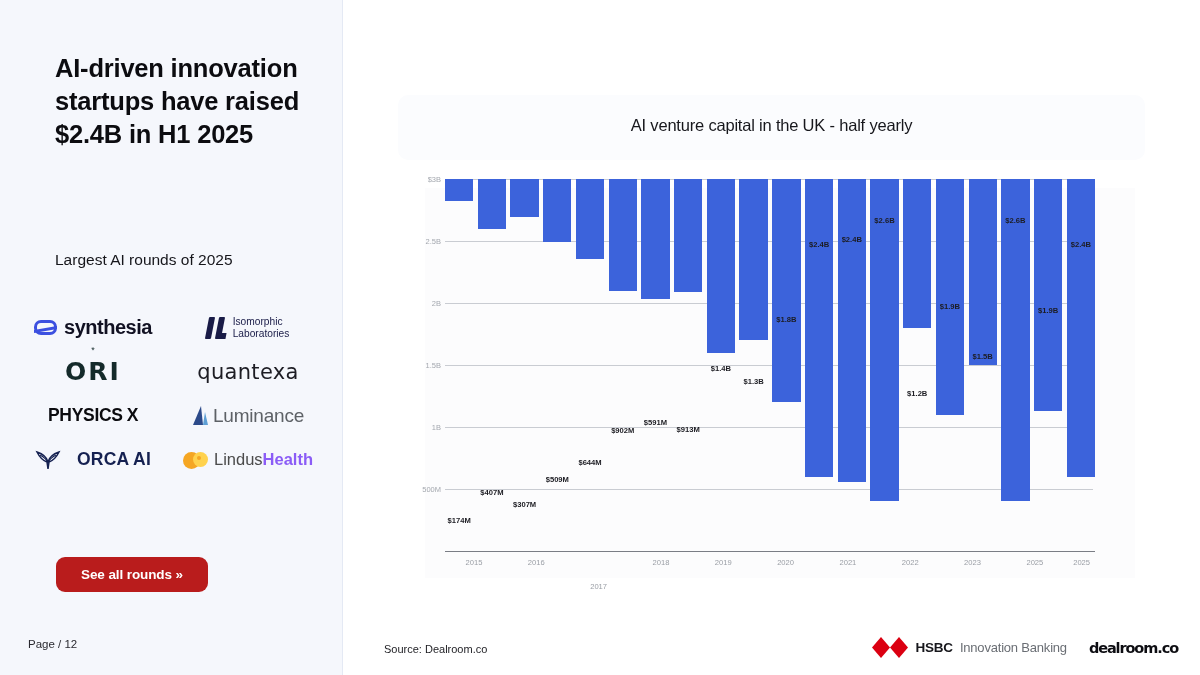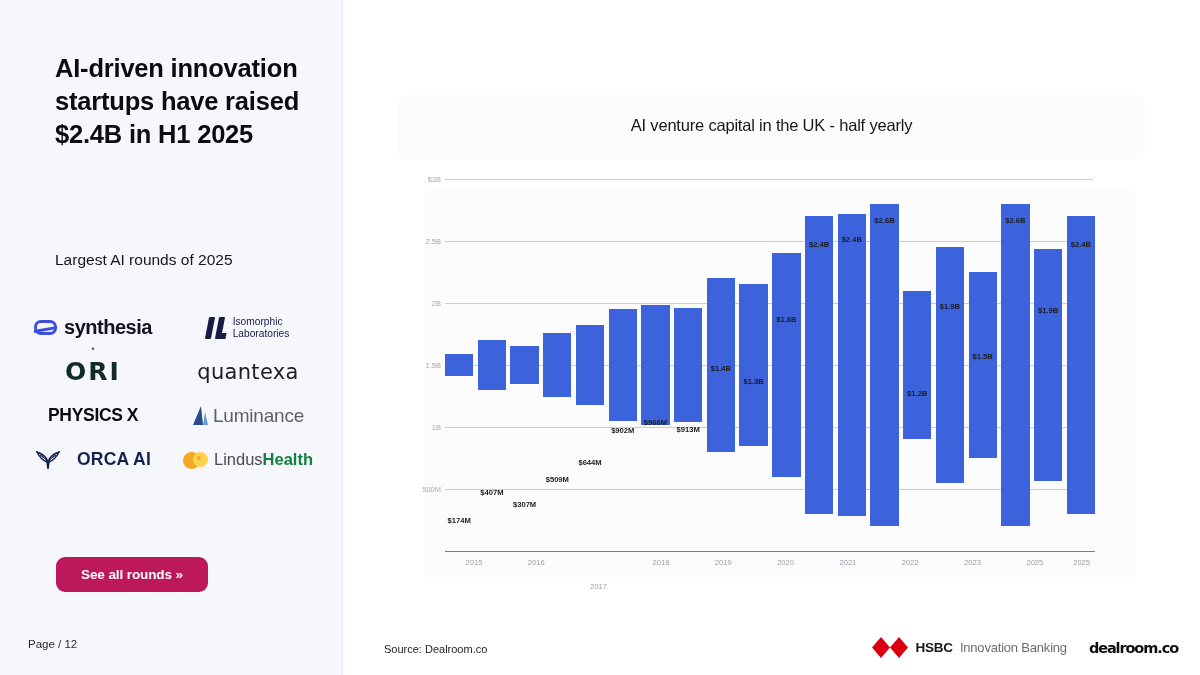--- a/index.html
+++ b/index.html
@@ -103,28 +103,28 @@
   
   .orca-mark { width: 27px; height: 22px; margin-right: 3px; }
   .orca-txt { font-size: 17.5px; font-weight: bold; color: #152151; letter-spacing: 0.2px; margin-left: 12px; }
 
   
   .lh-mark { width: 25px; height: 20px; position: relative; margin-right: 6px; }
   .lh-c1 { position: absolute; left: 0; top: 2px; width: 17px; height: 17px; border-radius: 50%; background: #f5a623; }
   .lh-c2 { position: absolute; left: 10px; top: 2px; width: 15px; height: 15px; border-radius: 50%; background: #ffd24d; }
   .lh-dot { position: absolute; left: 14px; top: 6px; width: 4px; height: 4px; border-radius: 50%; background: #f5a623; }
   .lh-t1 { font-size: 16.5px; color: #4b4b4b; }
-  .lh-t2 { font-size: 16.5px; font-weight: bold; color: #15803d; }
+  .lh-t2 { font-size: 16.5px; font-weight: bold; color: #8b5cf6; }
 
   
   #cta {
     position: absolute;
     left: 56px; top: 557px;
     width: 152px; height: 35px;
-    background: #be185d;
+    background: #b91c1c;
     border: none; border-radius: 9px;
     color: #ffffff;
     font-size: 13.5px; font-weight: bold;
     font-family: "Liberation Sans", sans-serif;
     cursor: pointer;
     letter-spacing: -0.1px;
   }
   #page-num {
     position: absolute;
     left: 28px; top: 638px;
@@ -198,21 +198,21 @@
     height: 372px;
     display: flex;
     align-items: flex-end;
     gap: 4.4px;
   }
   .bar-slot {
     position: relative;
     flex: 1 1 0;
     height: 100%;
     display: flex;
-    align-items: center;
+    align-items: flex-start;
   }
   .bar {
     width: 100%;
     background: #3c63db;
   }
   .bar-label {
     position: absolute;
     left: 50%;
     transform: translateX(-50%);
     font-size: 7.6px;
@@ -399,21 +399,21 @@
           <div class="bar-slot">
             <div class="bar" title="2017 H2: $644M" style="height: 79.856px; background: rgb(60, 99, 219);"></div>
             <div class="bar-label" style="bottom: 83.856px;">$644M</div>
           </div>
           <div class="bar-slot">
             <div class="bar" title="2018 H1: $902M" style="height: 111.848px; background: rgb(60, 99, 219);"></div>
             <div class="bar-label" style="bottom: 115.848px;">$902M</div>
           </div>
           <div class="bar-slot">
             <div class="bar" title="2018 H2: $966M" style="height: 119.784px; background: rgb(60, 99, 219);"></div>
-            <div class="bar-label" style="bottom: 123.784px;">$966M</div>
+            <div class="bar-label" style="bottom: 123.784px;">$591M</div>
           </div>
           <div class="bar-slot">
             <div class="bar" title="2019 H1: $913M" style="height: 113.212px; background: rgb(60, 99, 219);"></div>
             <div class="bar-label" style="bottom: 117.212px;">$913M</div>
           </div>
           <div class="bar-slot">
             <div class="bar" title="2019 H2: $1.4B" style="height: 173.6px; background: rgb(60, 99, 219);"></div>
             <div class="bar-label" style="bottom: 177.6px;">$1.4B</div>
           </div>
           <div class="bar-slot">

